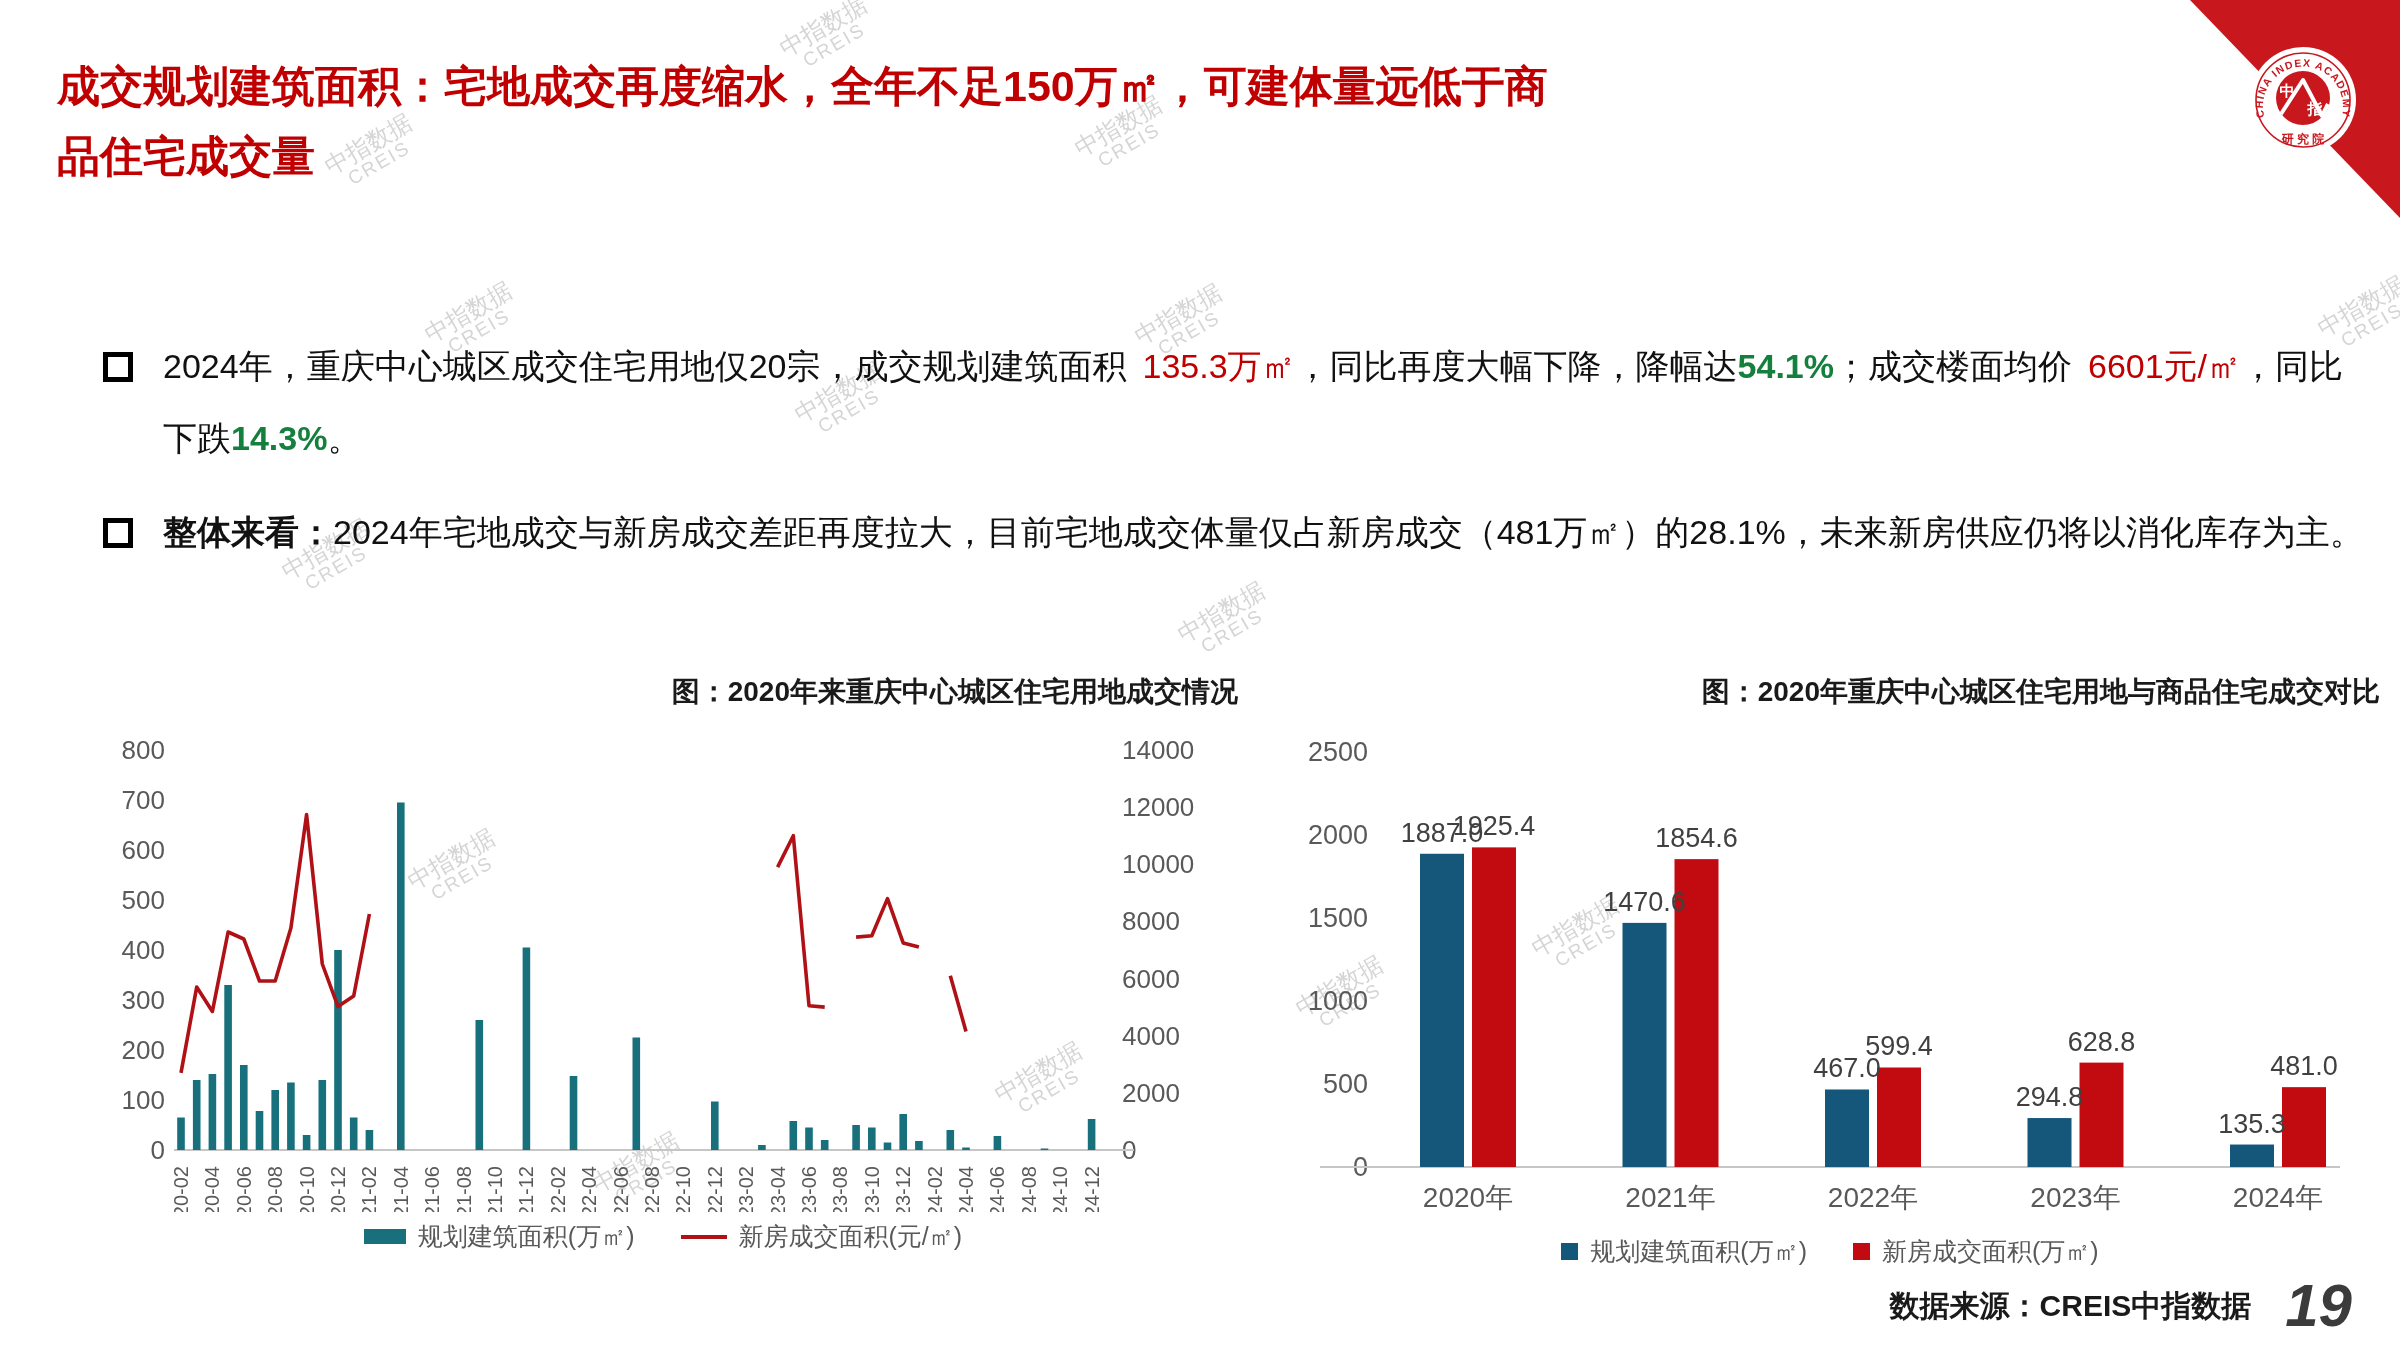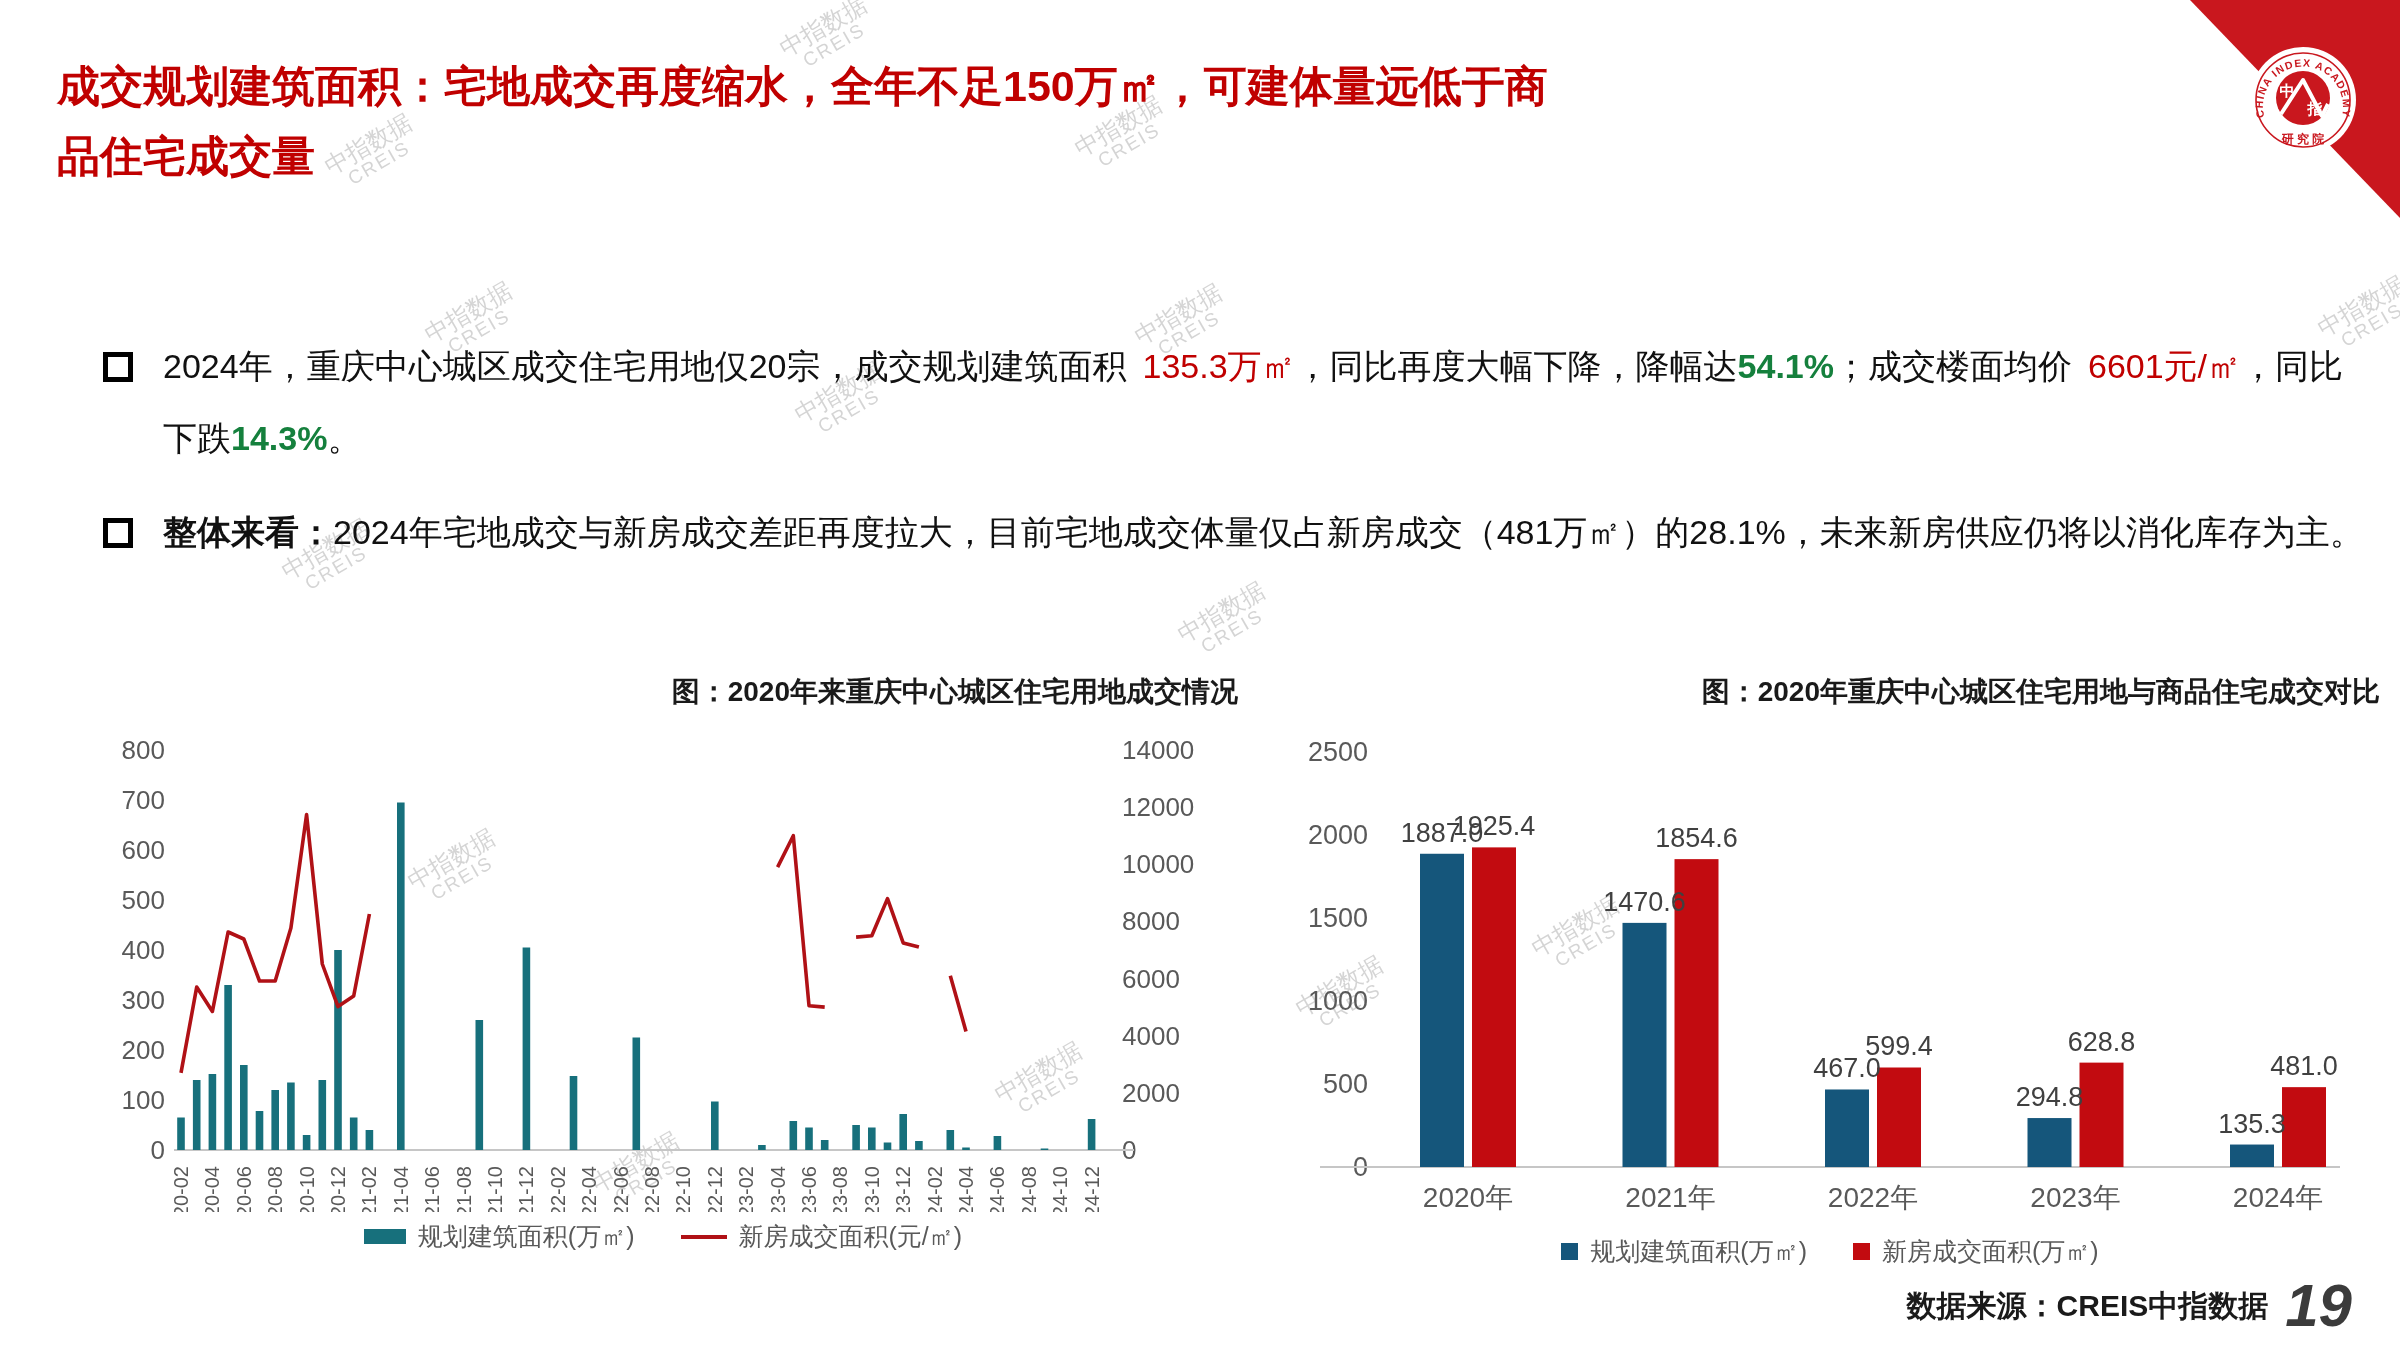--- a/index.html
+++ b/index.html
@@ -29,21 +29,21 @@
   .chart{position:absolute;}
   #left-chart{left:88px;top:672px;width:1150px;height:625px;}
   #right-chart{left:1280px;top:672px;width:1100px;height:625px;}
   .chart-title{text-align:right;font-size:28px;font-weight:bold;color:#1a1a1a;height:40px;line-height:40px;}
   .legend{display:flex;justify-content:center;align-items:center;gap:46px;font-size:25px;color:#595959;margin-top:4px;}
   .legend-item{display:flex;align-items:center;gap:12px;}
   .swatch-bar{width:42px;height:15px;}
   .swatch-line{width:46px;height:4px;}
   .swatch-square{width:17px;height:17px;}
   
-  .footer{position:absolute;right:48px;bottom:14px;display:flex;align-items:center;gap:17px;}
+  .footer{position:absolute;right:48px;bottom:14px;display:flex;align-items:center;gap:34px;}
   .source-text{font-size:30px;font-weight:bold;color:#1a1a1a;}
   .page-number{font-size:60px;font-weight:bold;font-style:italic;color:#3b3b3b;line-height:1;}
   
   #corner-logo{position:absolute;right:0;top:0;width:225px;height:225px;}
   svg text{font-family:"Liberation Sans","DejaVu Sans",sans-serif;}
 </style>
 </head>
 <body>
 
 <div id="watermarks">

